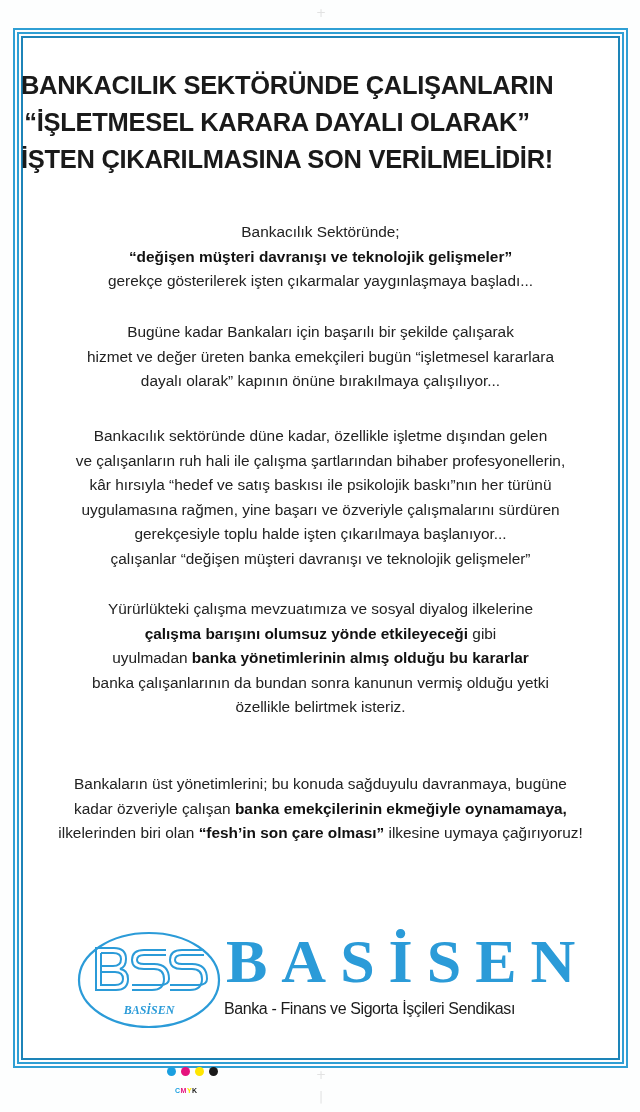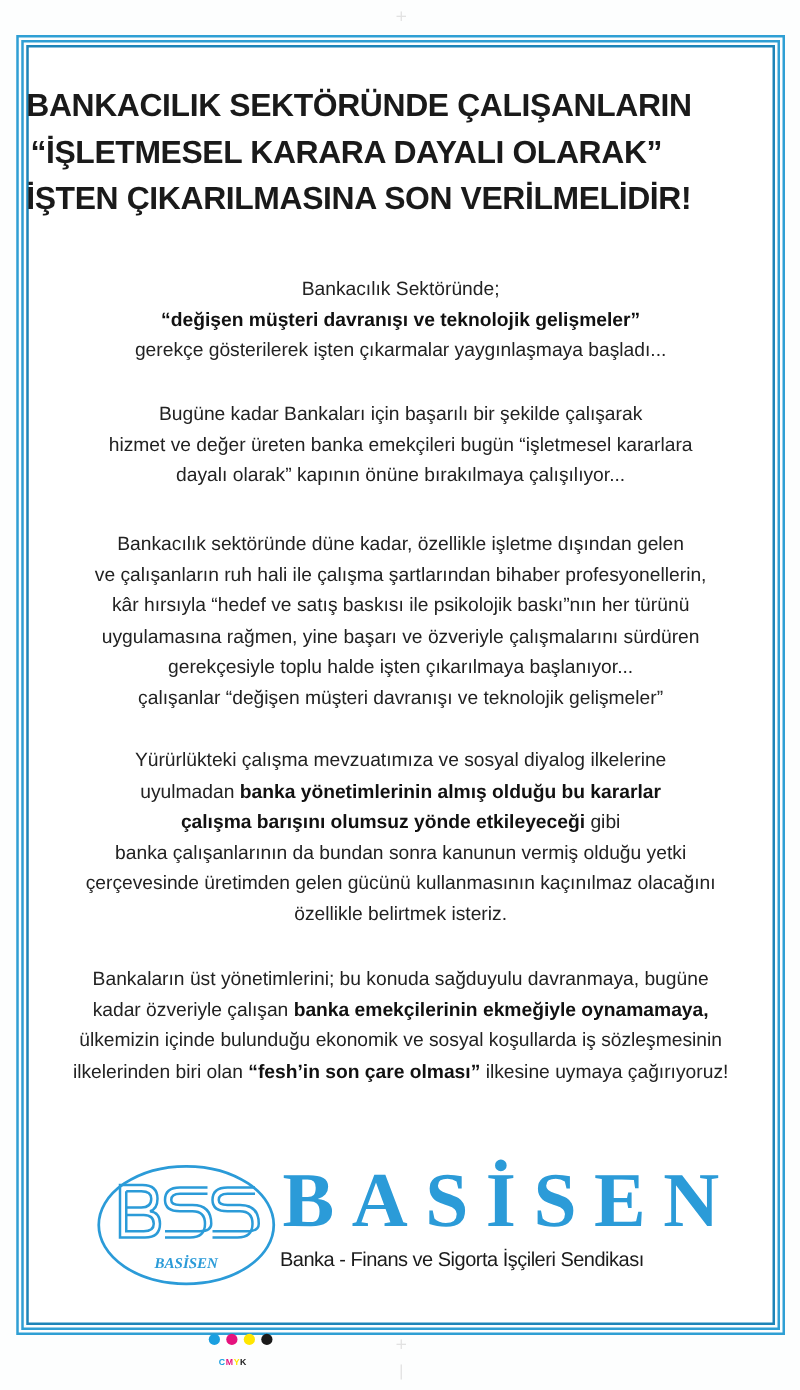--- a/index.html
+++ b/index.html
@@ -90,31 +90,29 @@
   <div class="ln">Bankacılık sektöründe düne kadar, özellikle işletme dışından gelen</div>
   <div class="ln">ve çalışanların ruh hali ile çalışma şartlarından bihaber profesyonellerin,</div>
   <div class="ln">kâr hırsıyla “hedef ve satış baskısı ile psikolojik baskı”nın her türünü</div>
   <div class="ln">uygulamasına rağmen, yine başarı ve özveriyle çalışmalarını sürdüren</div>
   <div class="ln">gerekçesiyle toplu halde işten çıkarılmaya başlanıyor...</div>
   <div class="ln">çalışanlar “değişen müşteri davranışı ve teknolojik gelişmeler”</div>
 </div>
 
 <div class="body-text p4">
   <div class="ln">Yürürlükteki çalışma mevzuatımıza ve sosyal diyalog ilkelerine</div>
+  <div class="ln"><b>çalışma barışını olumsuz yönde etkileyeceği</b><span> gibi</span></div>
   <div class="ln"><span>uyulmadan </span><b>banka yönetimlerinin almış olduğu bu kararlar</b></div>
-  <div class="ln"><b>çalışma barışını olumsuz yönde etkileyeceği</b><span> gibi</span></div>
   <div class="ln">banka çalışanlarının da bundan sonra kanunun vermiş olduğu yetki</div>
-  <div class="ln">çerçevesinde üretimden gelen gücünü kullanmasının kaçınılmaz olacağını</div>
   <div class="ln">özellikle belirtmek isteriz.</div>
 </div>
 
 <div class="body-text p5">
   <div class="ln">Bankaların üst yönetimlerini; bu konuda sağduyulu davranmaya, bugüne</div>
   <div class="ln"><span>kadar özveriyle çalışan </span><b>banka emekçilerinin ekmeğiyle oynamamaya,</b></div>
-  <div class="ln">ülkemizin içinde bulunduğu ekonomik ve sosyal koşullarda iş sözleşmesinin</div>
   <div class="ln"><span>ilkelerinden biri olan </span><b>“fesh’in son çare olması”</b><span> ilkesine uymaya çağırıyoruz!</span></div>
 </div>
 
 <div class="logo-wrap">
   <svg class="logo-ellipse" viewBox="0 0 146 100" width="146" height="100">
     <ellipse cx="73" cy="50" rx="70" ry="47" fill="none" stroke="#2b9bd8" stroke-width="2.2"></ellipse>
     <g fill="none" stroke="#2b9bd8" stroke-width="2">
 
       <path d="M20 18 V60 H40 Q52 60 52 49 Q52 40 44 39 Q50 37 50 29 Q50 18 38 18 Z"></path>
       <path d="M25 23 V55 H39 Q47 55 47 49 Q47 42 39 42 H25 M25 36 H37 Q45 36 45 29 Q45 23 37 23 H25"></path>

